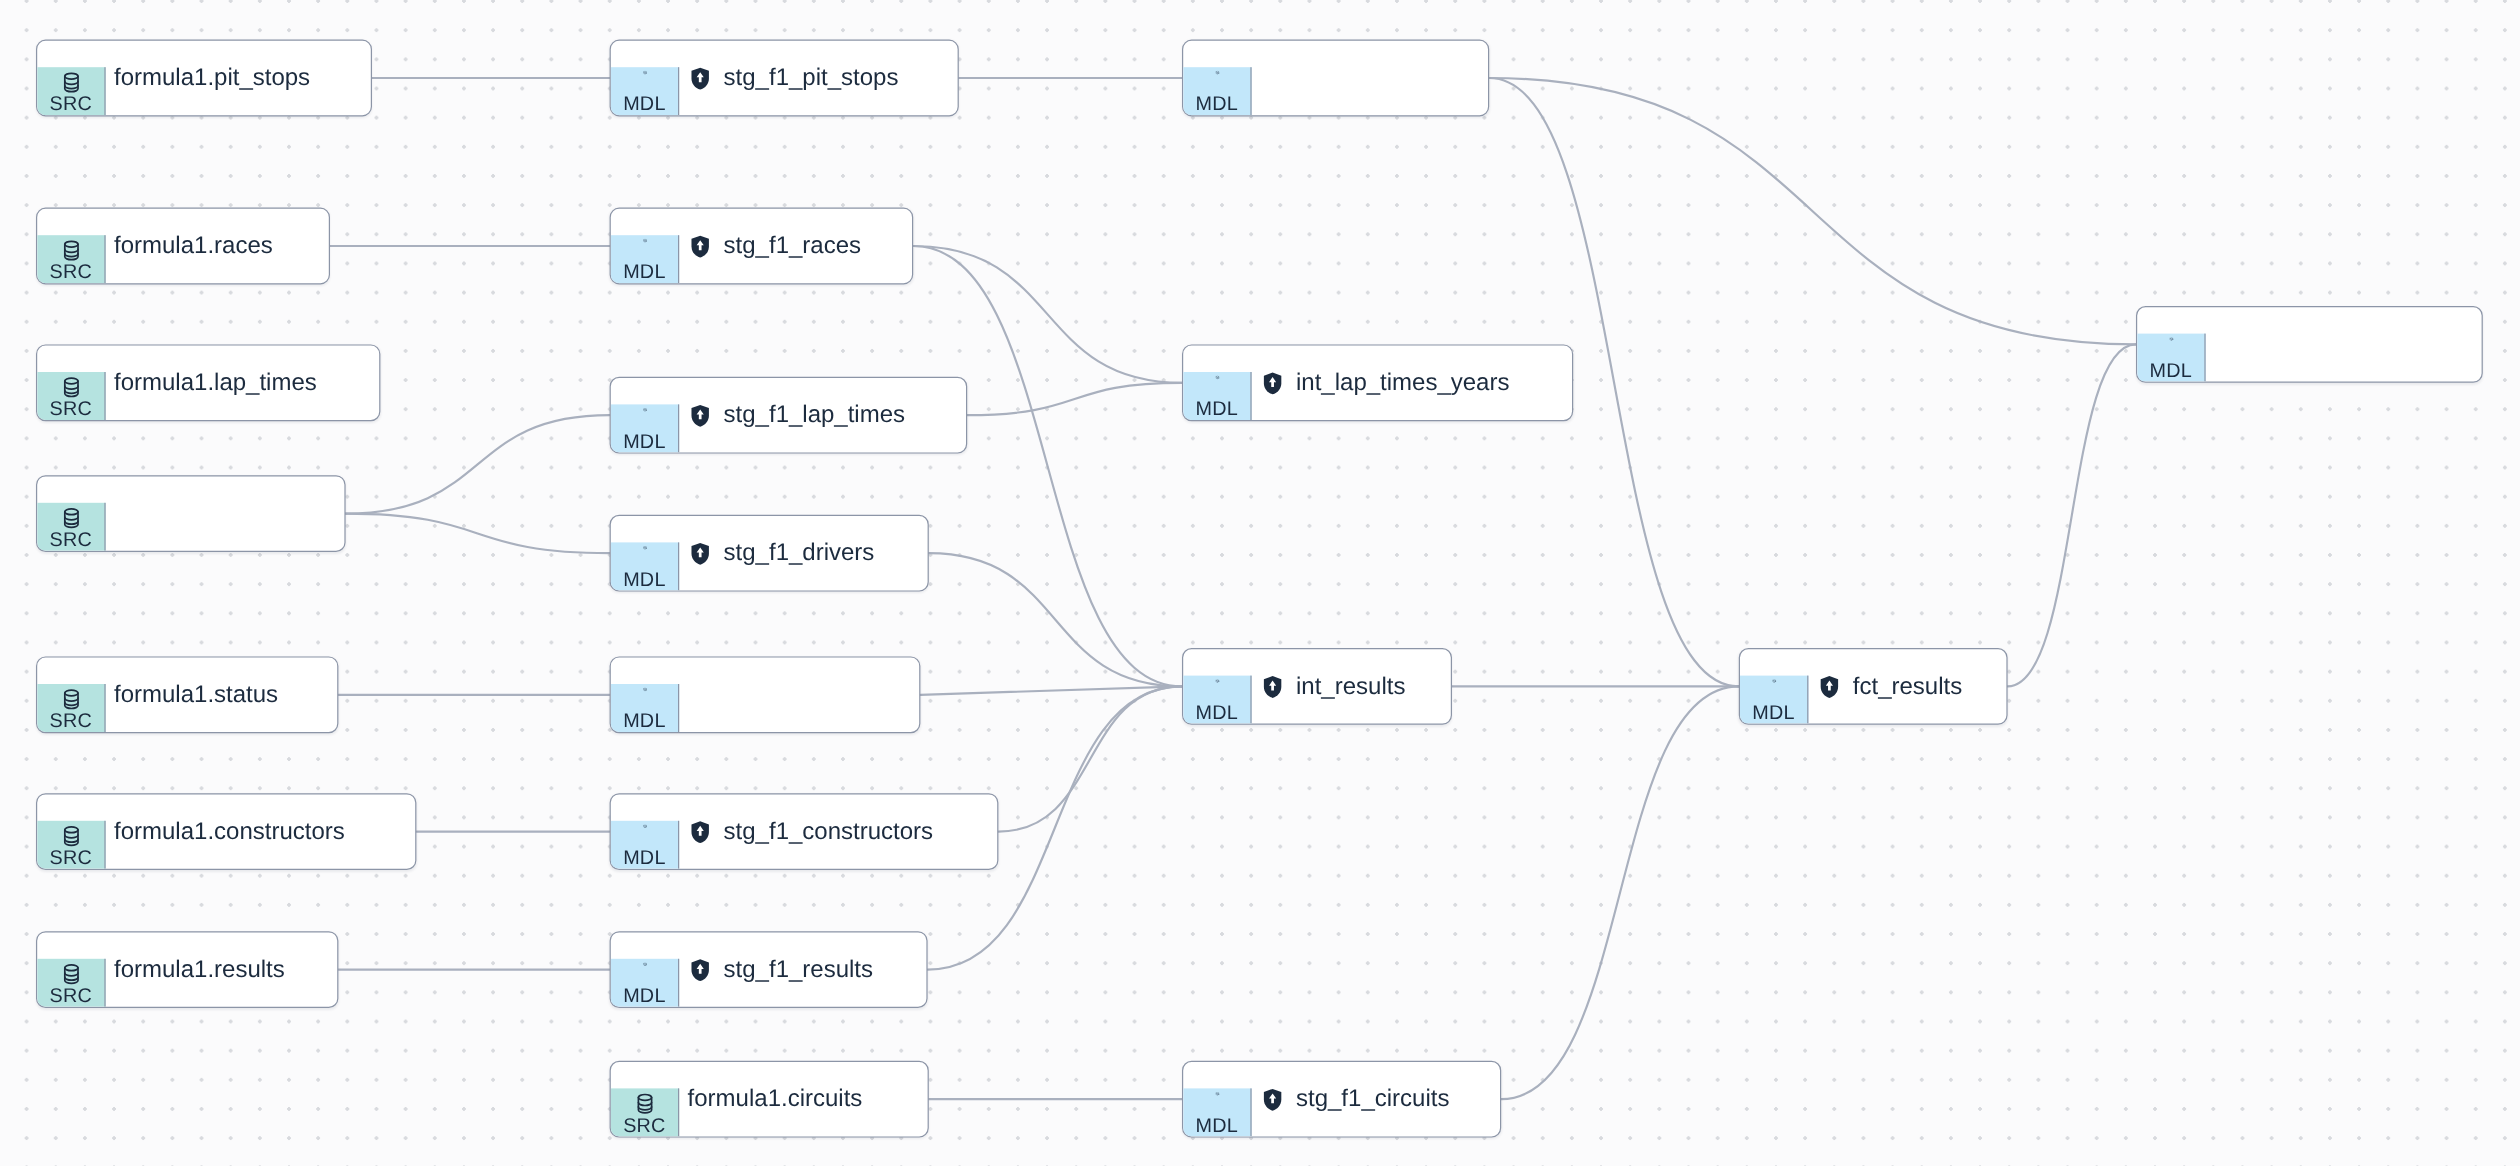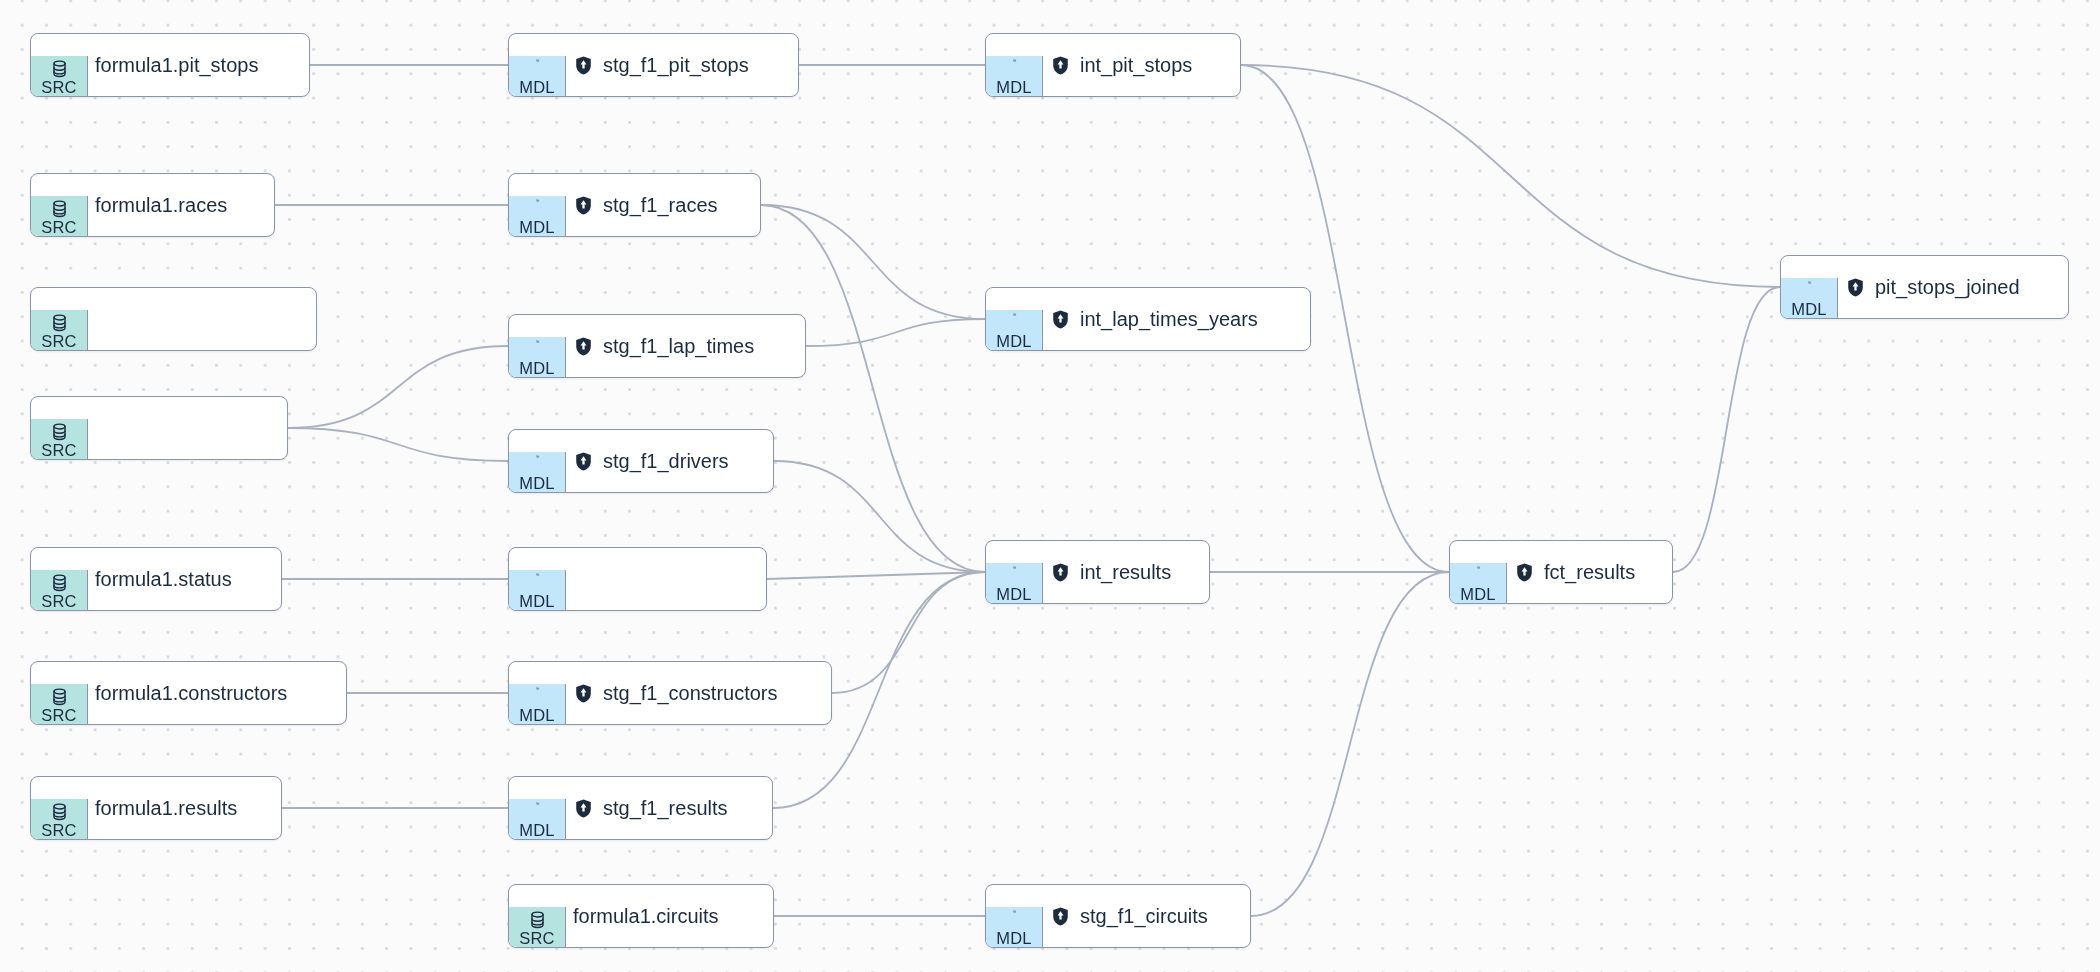--- a/index.html
+++ b/index.html
@@ -158,28 +158,20 @@
       <div class="node" style="left: 985px; top: 33px; width: 256px;">
     <div class="badge model">
 
   <svg class="bicon" viewBox="0 0 24 24" fill="none" stroke="#1c2b3e" stroke-width="1.7" stroke-linecap="round" stroke-linejoin="round">
     <path d="M21 16.2V7.8a1.9 1.9 0 0 0-.95-1.64l-7.1-4.1a1.9 1.9 0 0 0-1.9 0l-7.1 4.1A1.9 1.9 0 0 0 3 7.8v8.4a1.9 1.9 0 0 0 .95 1.64l7.1 4.1a1.9 1.9 0 0 0 1.9 0l7.1-4.1A1.9 1.9 0 0 0 21 16.2z"></path>
     <polyline points="3.3 6.9 12 12 20.7 6.9"></polyline>
     <line x1="12" y1="22.2" x2="12" y2="12"></line>
   </svg>
       <span class="btxt">MDL</span>
     </div>
-    <div class="body">
-
-  <svg class="shield" viewBox="0 0 24 24">
-    <path fill="#1c2b3e" d="M12 1.6l8.3 3v7.2c0 5.3-3.5 9.1-8.3 10.6-4.8-1.5-8.3-5.3-8.3-10.6V4.6z"></path>
-    <path fill="#ffffff" d="M12 5.9l3.4 4.9h-2.1v4.6h-2.6v-4.6H8.6z"></path>
-  </svg>
-      <span class="label">int_pit_stops</span>
-    </div>
       </div>
       <div class="node" style="left: 30px; top: 173px; width: 245px;">
     <div class="badge source">
 
   <svg class="bicon" viewBox="0 0 24 24" fill="none" stroke="#1c2b3e" stroke-width="1.7" stroke-linecap="round" stroke-linejoin="round">
     <ellipse cx="12" cy="5.4" rx="6.6" ry="2.9"></ellipse>
     <path d="M5.4 5.4v12.6c0 1.6 2.96 2.9 6.6 2.9s6.6-1.3 6.6-2.9V5.4"></path>
     <path d="M18.6 10.6c0 1.6-2.96 2.9-6.6 2.9s-6.6-1.3-6.6-2.9"></path>
     <path d="M18.6 14.9c0 1.6-2.96 2.9-6.6 2.9s-6.6-1.3-6.6-2.9"></path>
   </svg>
@@ -213,20 +205,24 @@
     <div class="badge source">
 
   <svg class="bicon" viewBox="0 0 24 24" fill="none" stroke="#1c2b3e" stroke-width="1.7" stroke-linecap="round" stroke-linejoin="round">
     <ellipse cx="12" cy="5.4" rx="6.6" ry="2.9"></ellipse>
     <path d="M5.4 5.4v12.6c0 1.6 2.96 2.9 6.6 2.9s6.6-1.3 6.6-2.9V5.4"></path>
     <path d="M18.6 10.6c0 1.6-2.96 2.9-6.6 2.9s-6.6-1.3-6.6-2.9"></path>
     <path d="M18.6 14.9c0 1.6-2.96 2.9-6.6 2.9s-6.6-1.3-6.6-2.9"></path>
   </svg>
       <span class="btxt">SRC</span>
     </div>
+    <div class="body">
+
+      <span class="label">formula1.lap_times</span>
+    </div>
       </div>
       <div class="node" style="left: 508px; top: 314px; width: 298px;">
     <div class="badge model">
 
   <svg class="bicon" viewBox="0 0 24 24" fill="none" stroke="#1c2b3e" stroke-width="1.7" stroke-linecap="round" stroke-linejoin="round">
     <path d="M21 16.2V7.8a1.9 1.9 0 0 0-.95-1.64l-7.1-4.1a1.9 1.9 0 0 0-1.9 0l-7.1 4.1A1.9 1.9 0 0 0 3 7.8v8.4a1.9 1.9 0 0 0 .95 1.64l7.1 4.1a1.9 1.9 0 0 0 1.9 0l7.1-4.1A1.9 1.9 0 0 0 21 16.2z"></path>
     <polyline points="3.3 6.9 12 12 20.7 6.9"></polyline>
     <line x1="12" y1="22.2" x2="12" y2="12"></line>
   </svg>
       <span class="btxt">MDL</span>
@@ -463,23 +459,15 @@
       <div class="node" style="left: 1780px; top: 255px; width: 289px;">
     <div class="badge model">
 
   <svg class="bicon" viewBox="0 0 24 24" fill="none" stroke="#1c2b3e" stroke-width="1.7" stroke-linecap="round" stroke-linejoin="round">
     <path d="M21 16.2V7.8a1.9 1.9 0 0 0-.95-1.64l-7.1-4.1a1.9 1.9 0 0 0-1.9 0l-7.1 4.1A1.9 1.9 0 0 0 3 7.8v8.4a1.9 1.9 0 0 0 .95 1.64l7.1 4.1a1.9 1.9 0 0 0 1.9 0l7.1-4.1A1.9 1.9 0 0 0 21 16.2z"></path>
     <polyline points="3.3 6.9 12 12 20.7 6.9"></polyline>
     <line x1="12" y1="22.2" x2="12" y2="12"></line>
   </svg>
       <span class="btxt">MDL</span>
     </div>
-    <div class="body">
-
-  <svg class="shield" viewBox="0 0 24 24">
-    <path fill="#1c2b3e" d="M12 1.6l8.3 3v7.2c0 5.3-3.5 9.1-8.3 10.6-4.8-1.5-8.3-5.3-8.3-10.6V4.6z"></path>
-    <path fill="#ffffff" d="M12 5.9l3.4 4.9h-2.1v4.6h-2.6v-4.6H8.6z"></path>
-  </svg>
-      <span class="label">pit_stops_joined</span>
-    </div>
       </div>
     </div>
 </div>
 
 </body></html>

